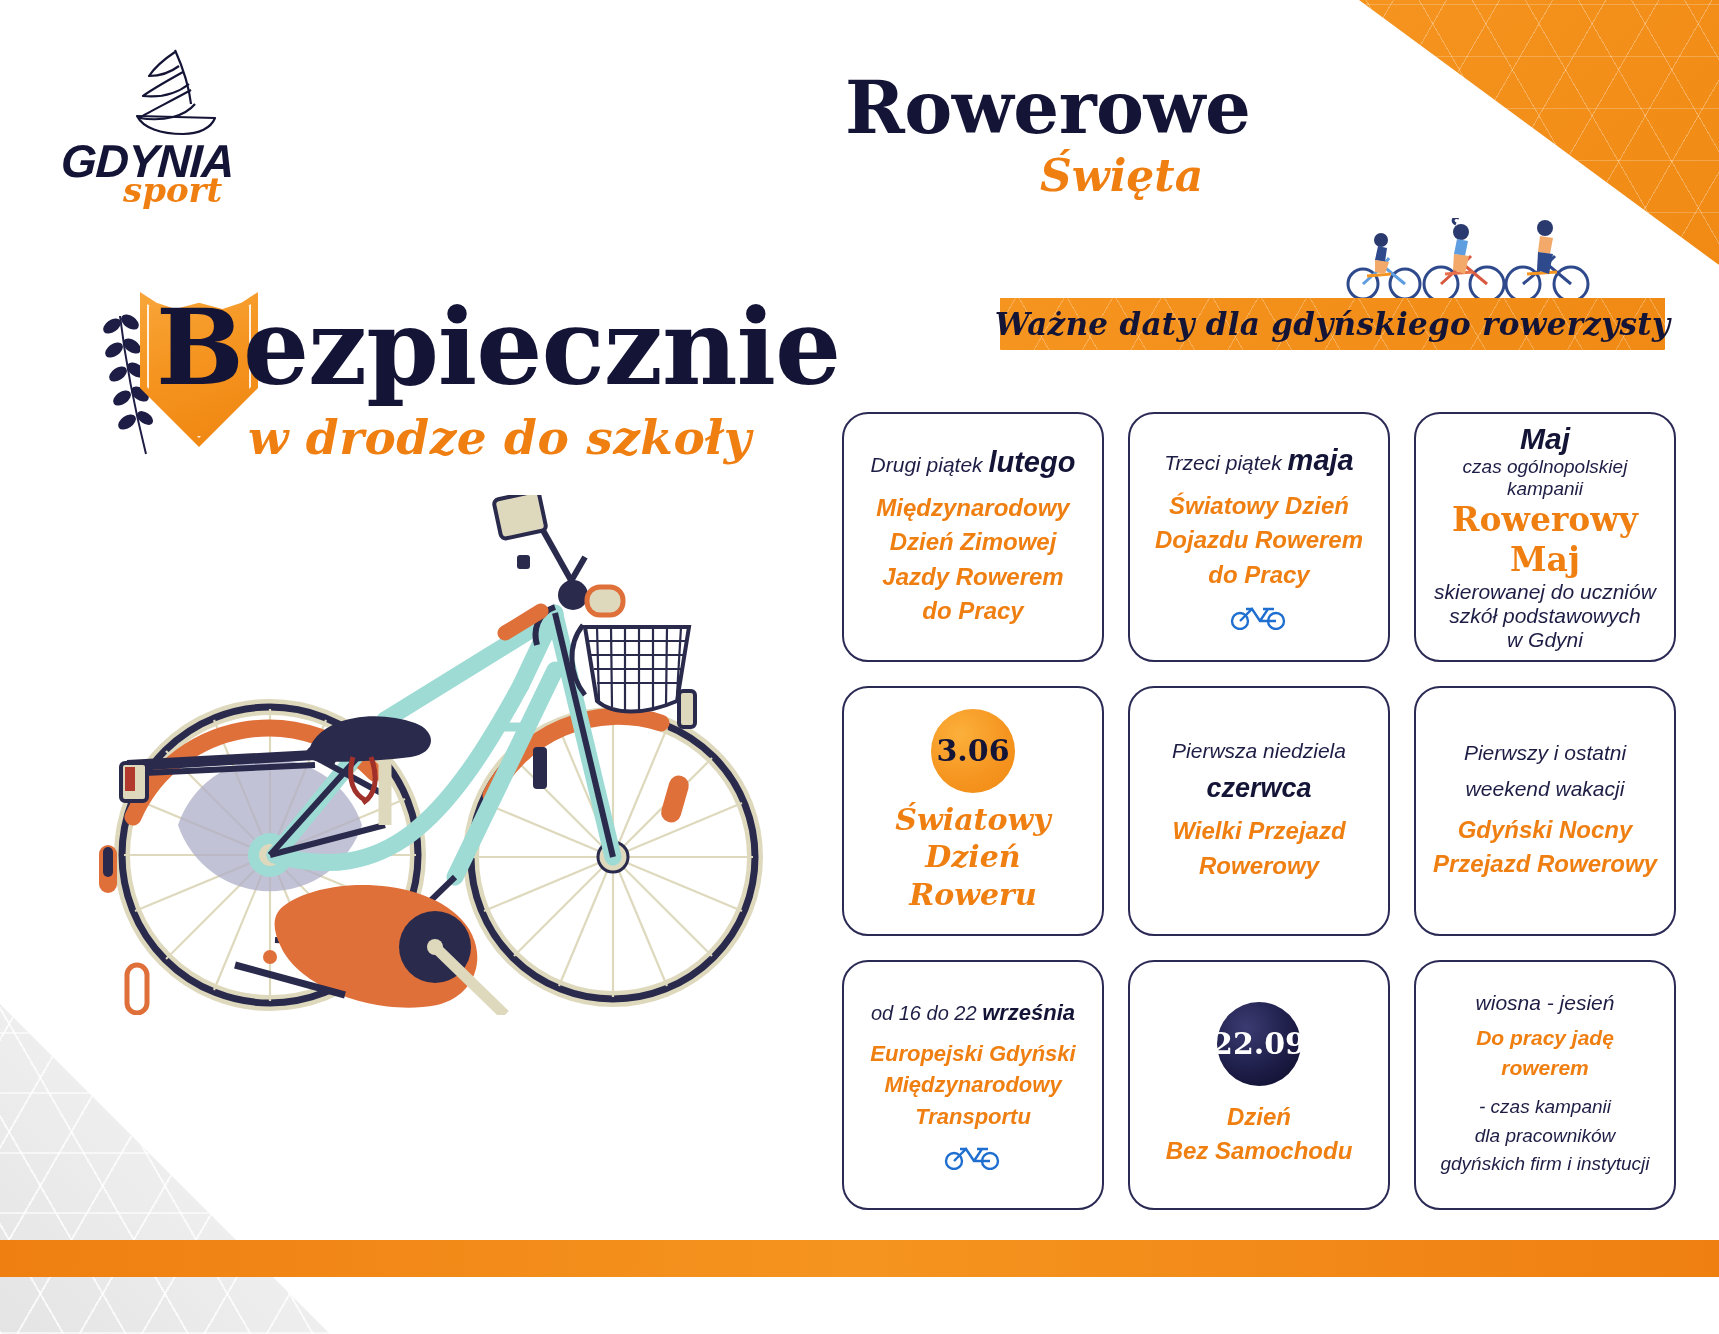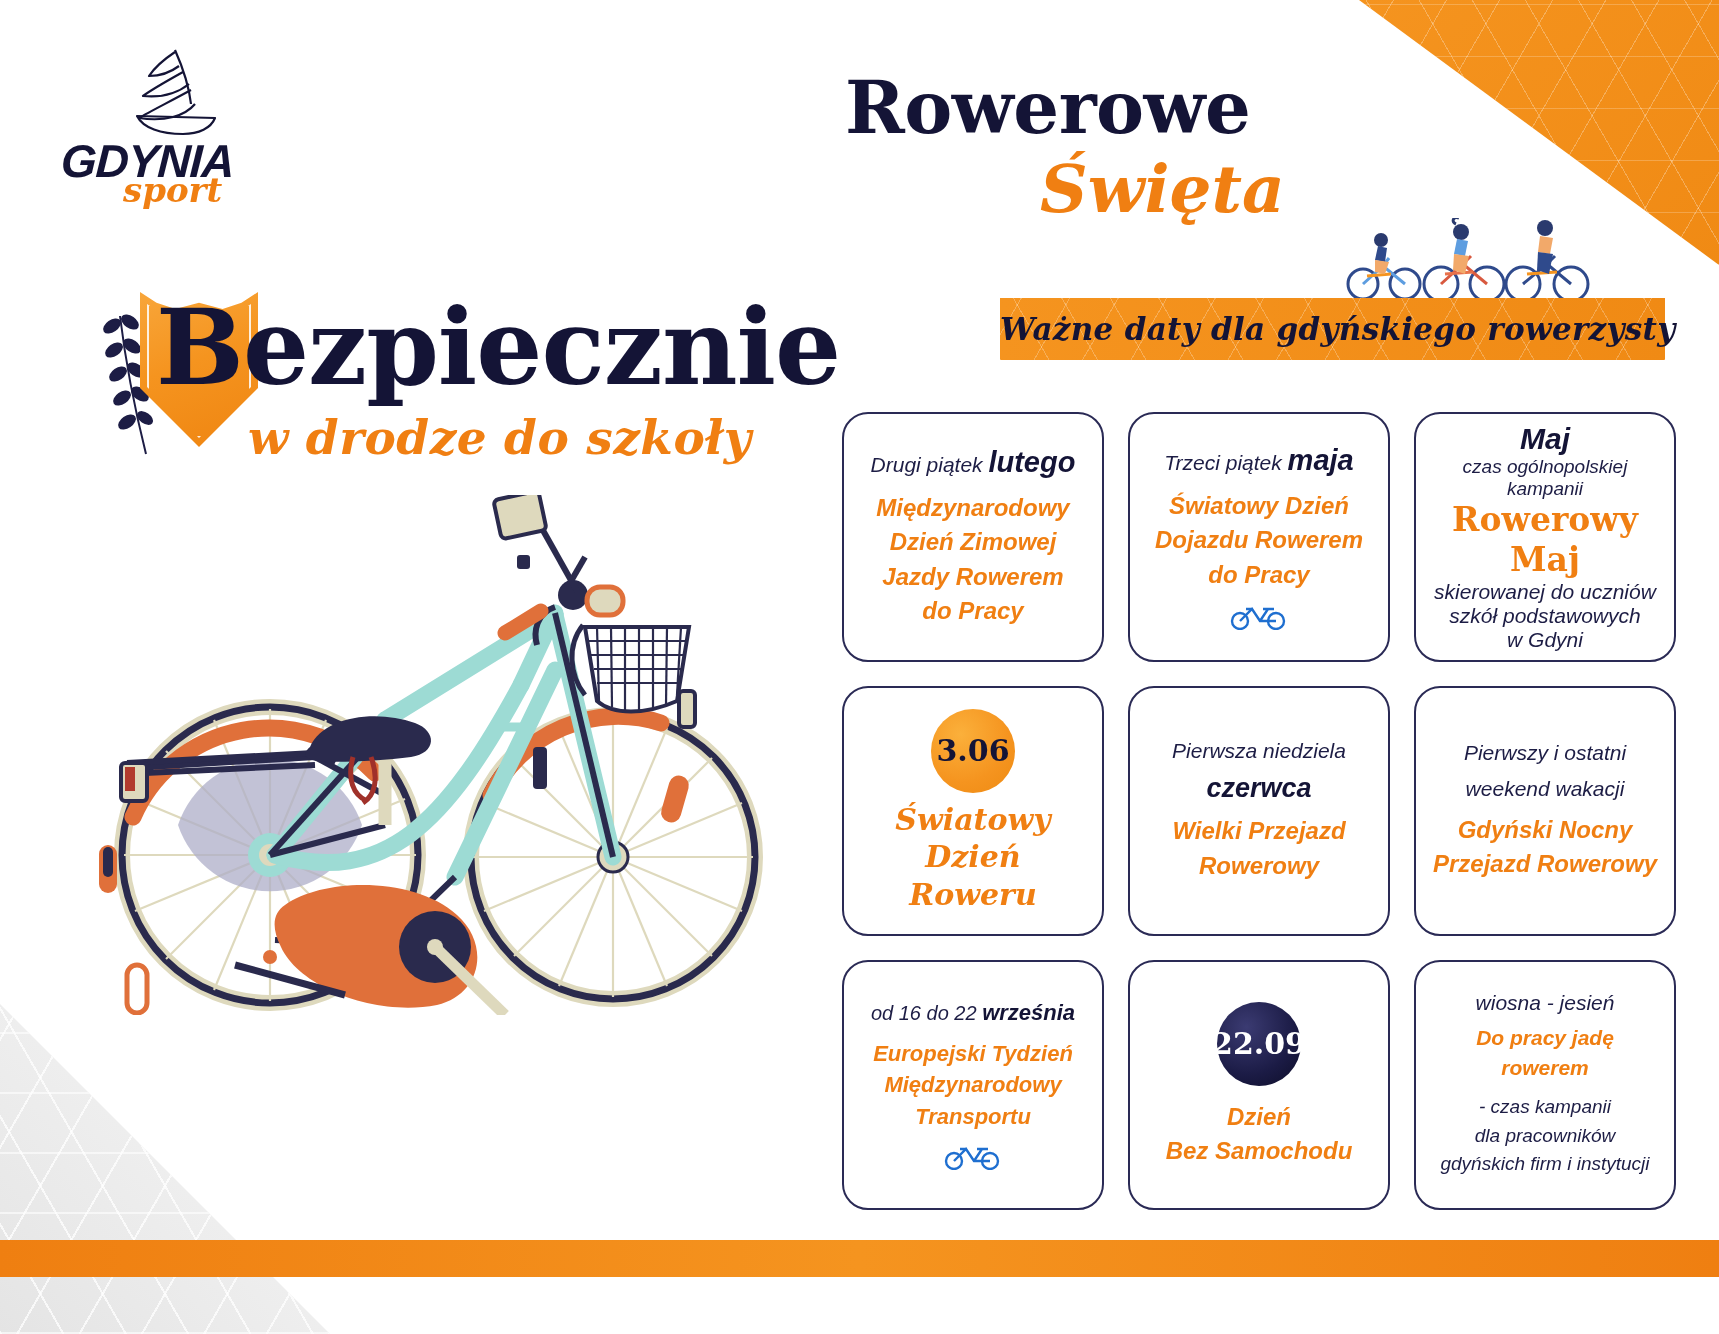--- a/index.html
+++ b/index.html
@@ -79,29 +79,29 @@
 
   
   .title-main {
     position: absolute; left: 845px; top: 70px;
     font-family: "DejaVu Serif", serif; font-weight: 700;
     font-size: 72px; line-height: 76px; color:#141436; letter-spacing: -.5px;
   }
   .title-script {
     position: absolute; left: 1040px; top: 150px;
     font-family: "DejaVu Serif", serif; font-style: italic; font-weight: 700;
-    font-size: 66px; color:#f07f12;
+    font-size: 44px; color:#f07f12;
   }
   .banner {
-    position:absolute; left: 1000px; top: 298px; width: 665px; height: 62px;
+    position:absolute; left: 1000px; top: 298px; width: 665px; height: 52px;
     background:
       repeating-linear-gradient(60deg, rgba(255,255,255,.25) 0 1px, transparent 1px 42px),
       repeating-linear-gradient(-60deg, rgba(255,255,255,.25) 0 1px, transparent 1px 42px),
       linear-gradient(90deg,#f5941f,#f08a14);
-    display:flex; align-items:center; justify-content:flex-start;
+    display:flex; align-items:center; justify-content:center;
   }
   .banner-text {
     font-family:"DejaVu Serif", serif; font-style: italic; font-weight:700;
     font-size: 31px; color:#141436; white-space: nowrap; letter-spacing:.3px;
   }
   .riders { position:absolute; left: 1345px; top: 218px; }
 
   
   .grid {
     position: absolute; left: 842px; top: 412px;
@@ -419,21 +419,21 @@
       <span class="navy-it" style="margin-bottom:12px">weekend wakacji</span>
       <span class="orange-b">Gdyński Nocny</span>
       <span class="orange-b">Przejazd Rowerowy</span>
     </div>
 
     <div class="card">
       <div class="hdr-row">
         <span class="navy-it" style="font-size:20px">od 16 do 22 </span><span class="navy-it-b" style="font-size:22px">września</span>
       </div>
       <div class="body-block">
-        <span class="orange-b-sm">Europejski Tydzień</span>
+        <span class="orange-b-sm">Europejski Gdyński</span>
         <span class="orange-b-sm">Międzynarodowy</span>
         <span class="orange-b-sm">Transportu</span>
       </div>
       <svg class="bike-icon" width="58" height="30" viewBox="0 0 58 30">
         <g fill="none" stroke="#1f6fd0" stroke-width="2.4">
           <circle cx="10" cy="21" r="8"></circle>
             <circle cx="46" cy="21" r="8"></circle>
           <path d="M10 21 L 22 9 L 30 21 L 46 21 M 22 9 L 16 9 M 30 21 L 38 9 L 44 9 M 38 9 L 33 9"></path>
         </g>
       </svg>

